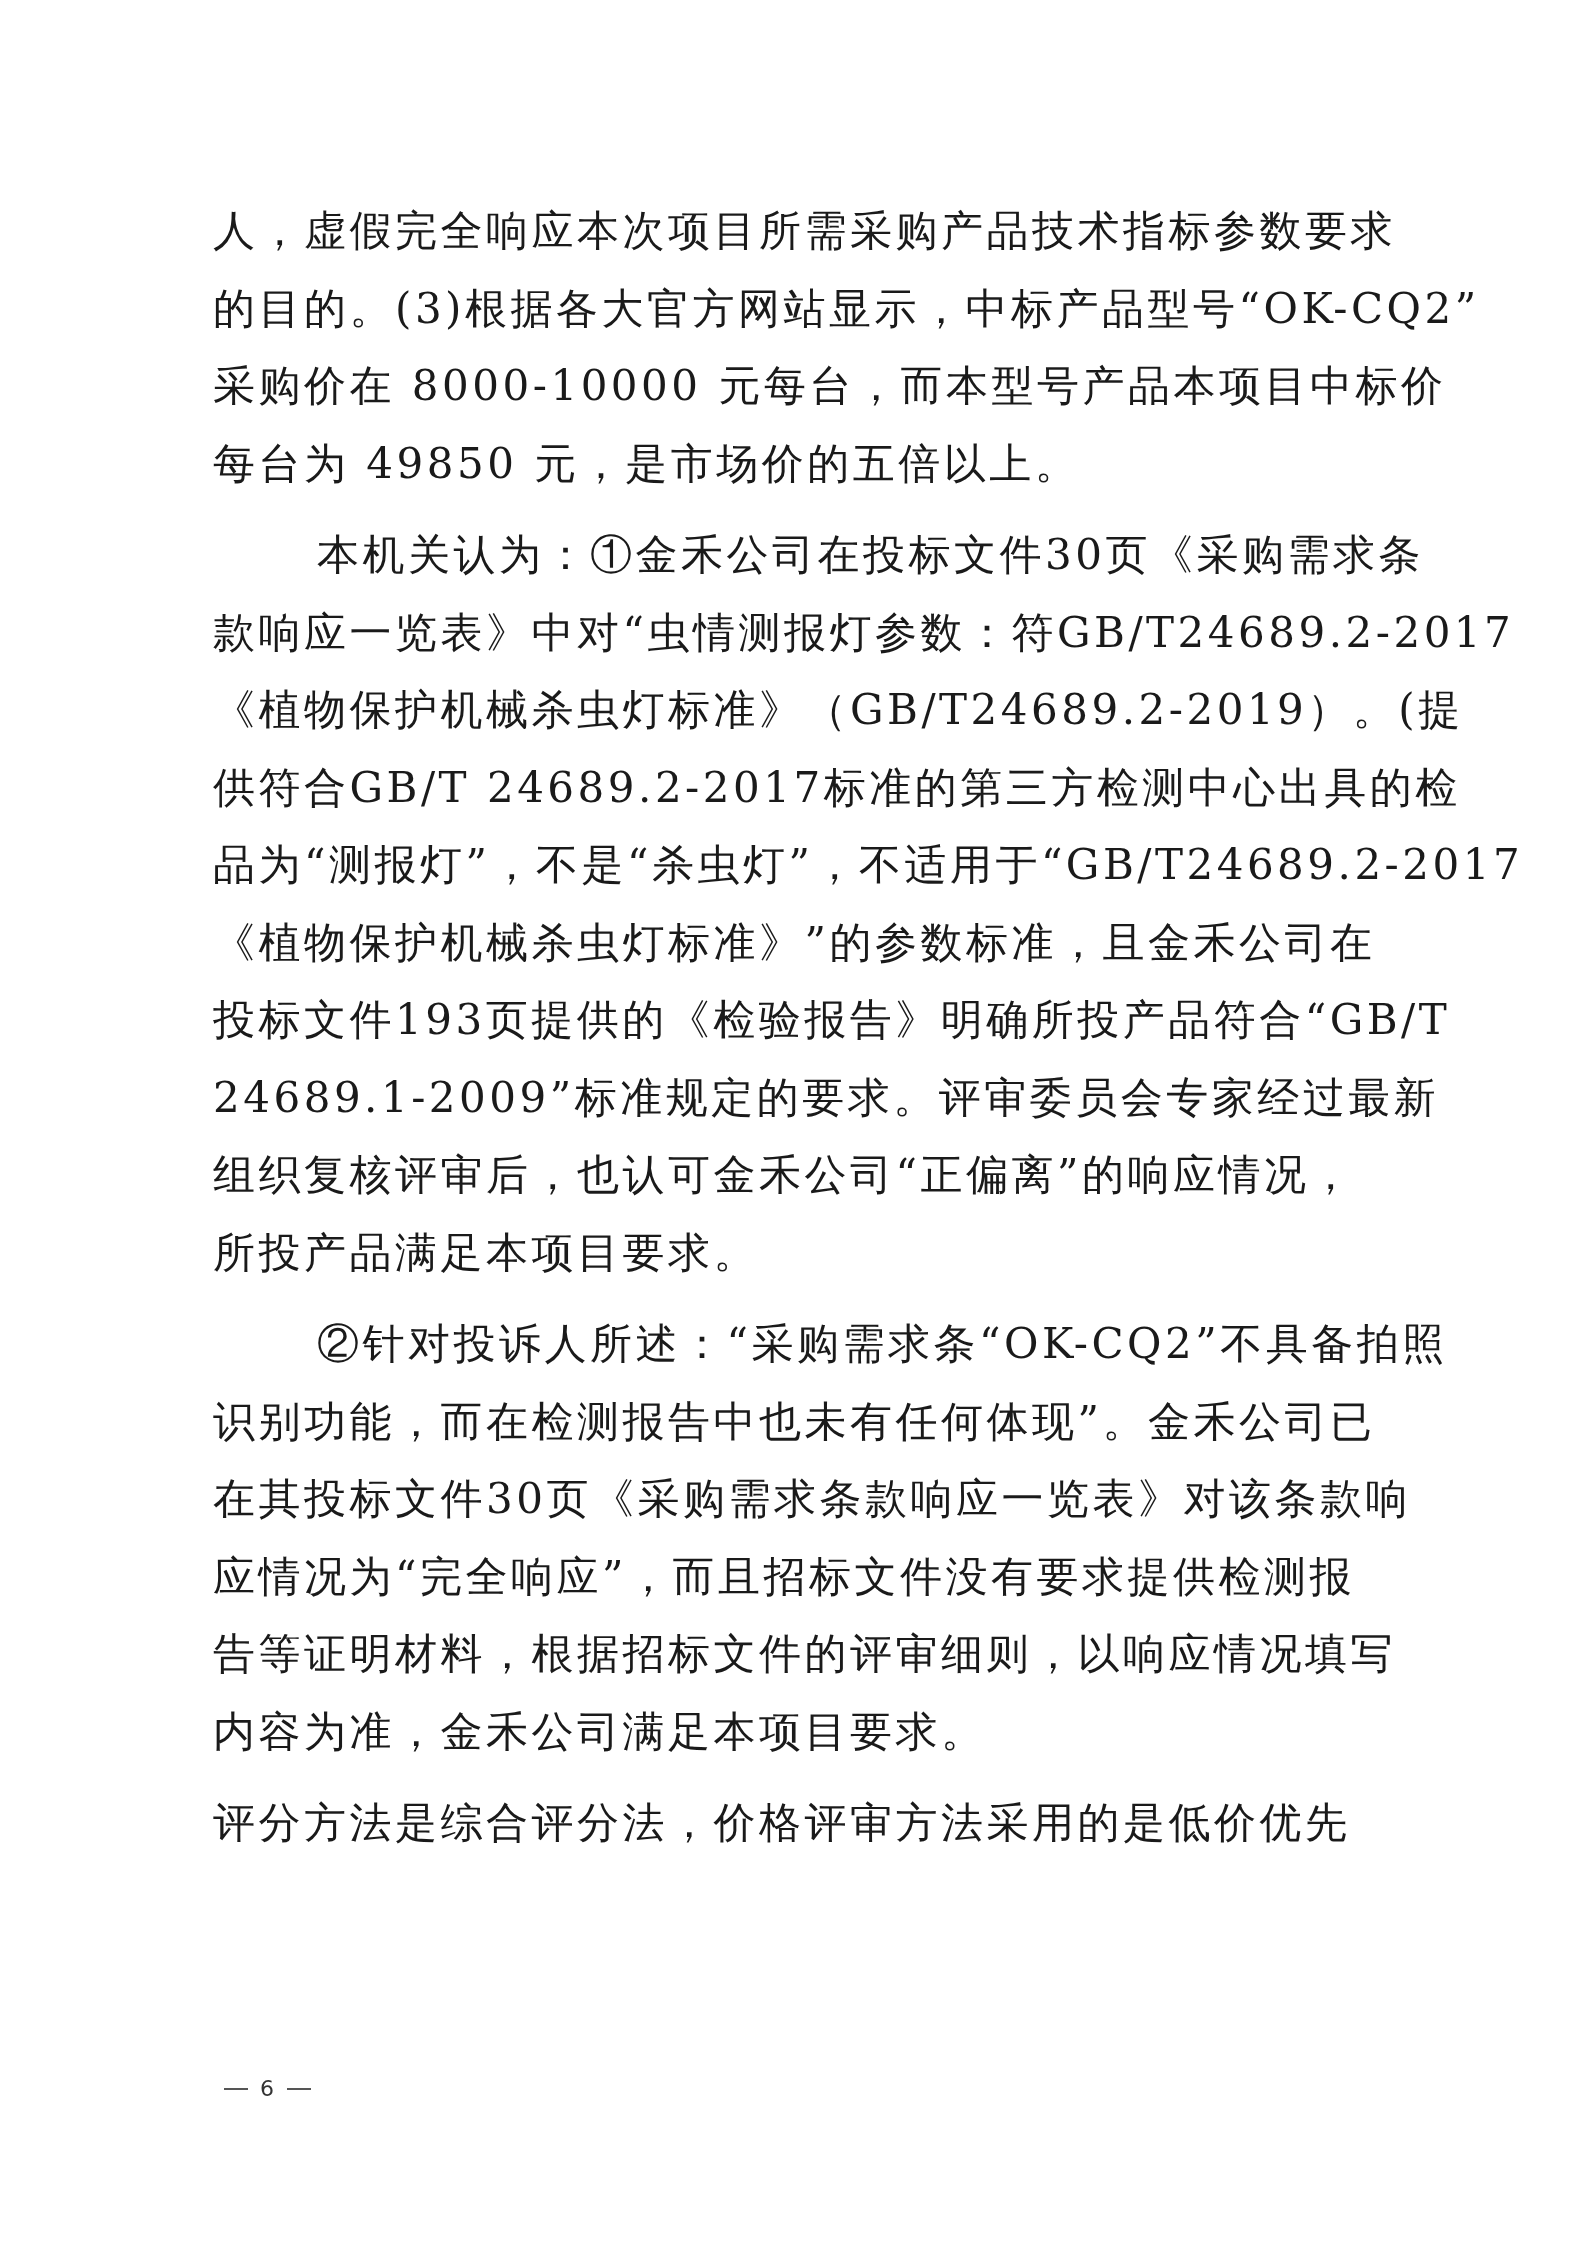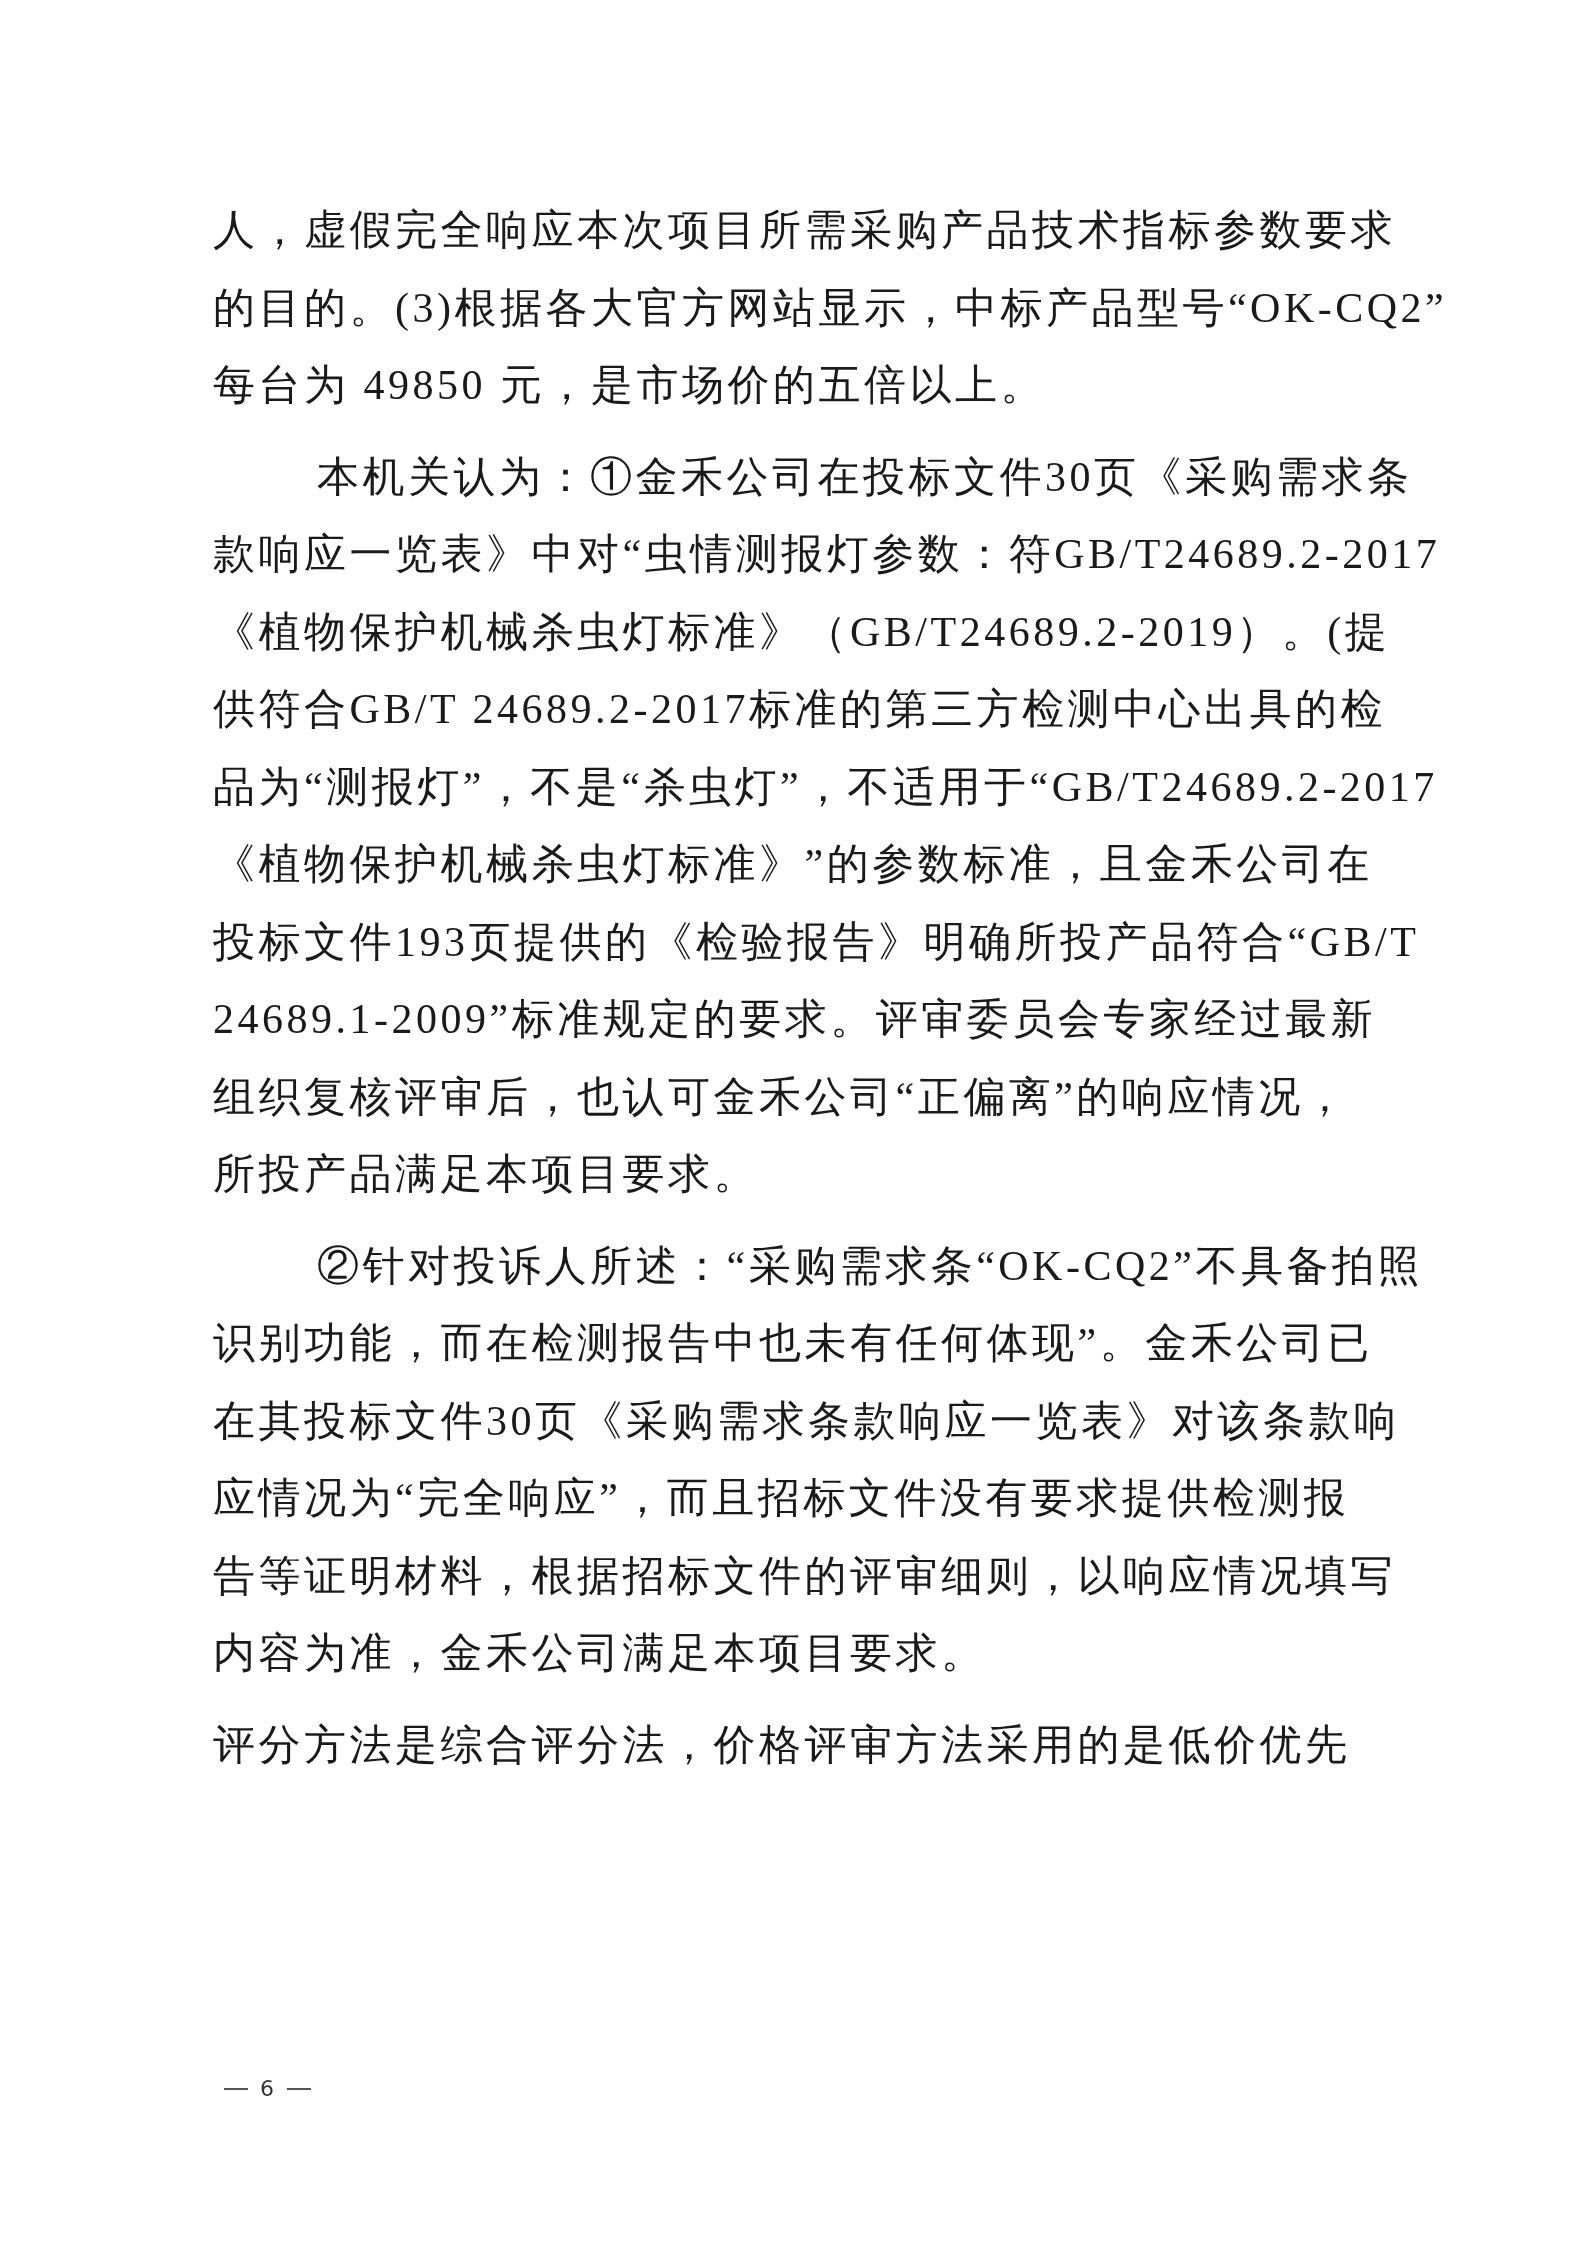--- a/index.html
+++ b/index.html
@@ -24,21 +24,20 @@
       background: #ffffff;
     }
     .body-text {
       position: absolute;
       left: 213px;
       top: 192px;
       width: 1130px;
     }
     .para {
       margin: 0 0 14px 0;
-      font-family: Liberation Serif, serif;
     }
     .line {
       display: block;
       height: 77.5px;
       line-height: 77.5px;
       font-size: 42px;
       letter-spacing: 3.5px;
       white-space: nowrap;
       overflow: visible;
       text-align: justify;
@@ -73,20 +72,21 @@
 </head>
 <body>
 
 <div class="page">
 
   <div class="body-text">
 
     <div class="para">
       <span class="line">人，虚假完全响应本次项目所需采购产品技术指标参数要求</span>
       <span class="line">的目的。(3)根据各大官方网站显示，中标产品型号“OK-CQ2”</span>
+      <span class="line">采购价在 8000-10000 元每台，而本型号产品本项目中标价</span>
       <span class="line last">每台为 49850 元，是市场价的五倍以上。</span>
     </div>
 
     <div class="para">
       <span class="line indent">本机关认为：①金禾公司在投标文件30页《采购需求条</span>
       <span class="line">款响应一览表》中对“虫情测报灯参数：符GB/T24689.2-2017</span>
       <span class="line">《植物保护机械杀虫灯标准》（GB/T24689.2-2019）。(提</span>
       <span class="line">供符合GB/T 24689.2-2017标准的第三方检测中心出具的检</span>
       <span class="line">品为“测报灯”，不是“杀虫灯”，不适用于“GB/T24689.2-2017</span>
       <span class="line">《植物保护机械杀虫灯标准》”的参数标准，且金禾公司在</span>

